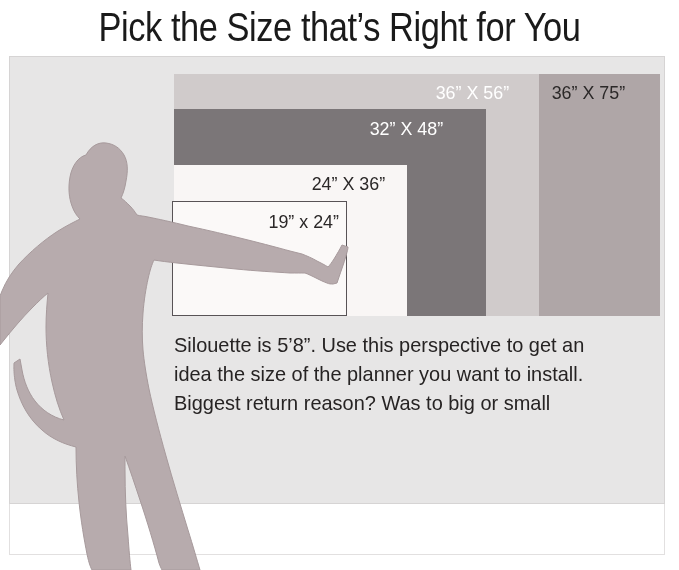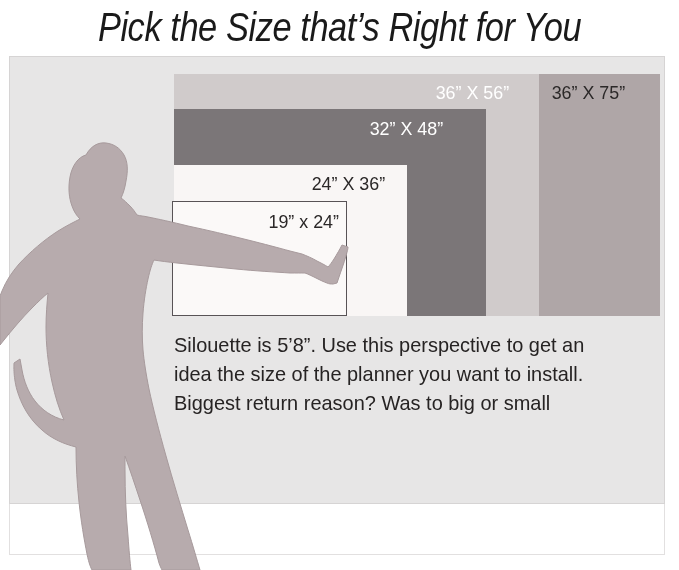--- a/index.html
+++ b/index.html
@@ -17,21 +17,20 @@
   }
 
   
   #title-bar {
     position: absolute;
     left: 0;
     top: 0;
     width: 584px;
     height: 54px;
     background: #ffffff;
-    font-style: italic;
   }
   #page-title {
     position: absolute;
     left: 0;
     top: 0;
     width: 679px;
     text-align: center;
     font-size: 40px;
     line-height: 54px;
     letter-spacing: -0.5px;

